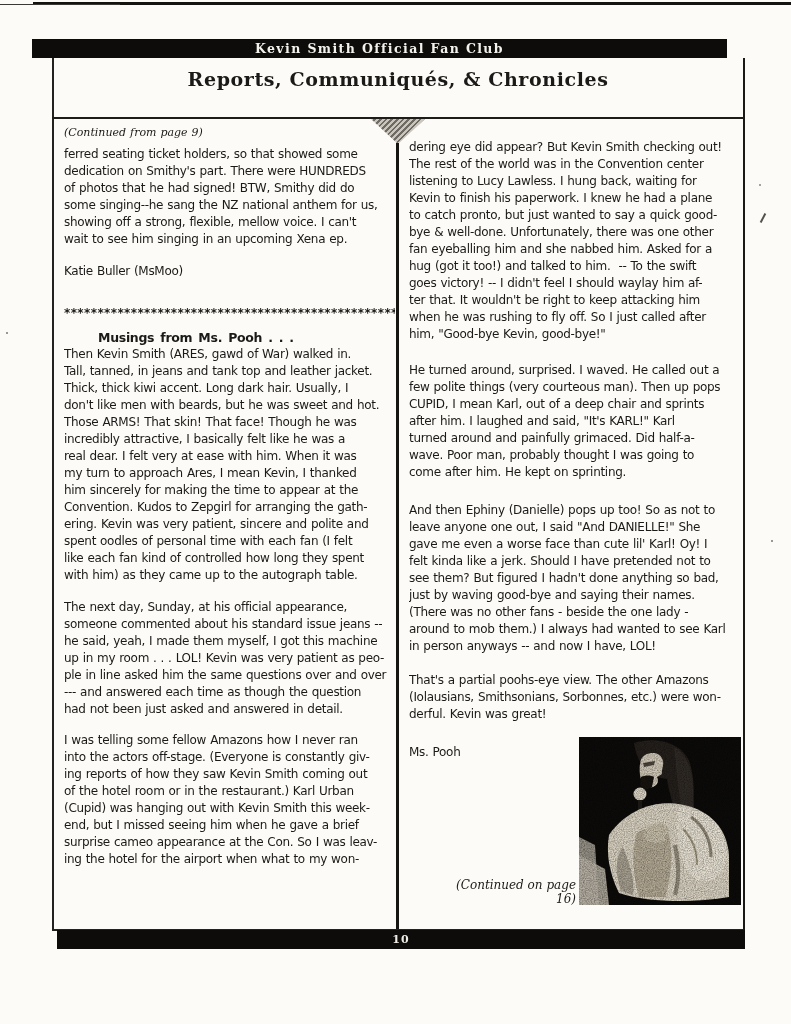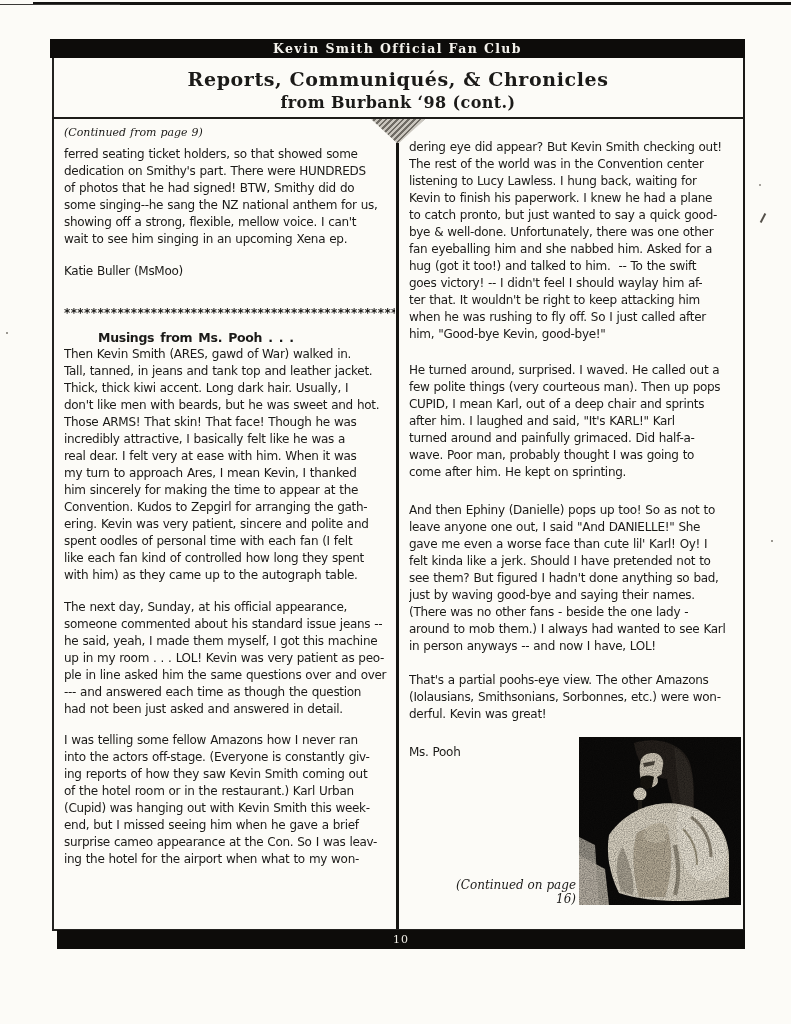--- a/index.html
+++ b/index.html
@@ -8,21 +8,21 @@
     background:#fcfbf7; overflow:hidden;
     font-family:"DejaVu Sans", sans-serif; color:#1b1a18;
   }
   
   .topline  { position:absolute; left:33px; top:2px;  width:758px; height:3px; background:#141311; }
   .topline2 { position:absolute; left:0px;  top:4px;  width:120px; height:1px; background:#3a3936; }
   .speck    { position:absolute; background:#7b776f; border-radius:50%; }
 
   
   .banner {
-    position:absolute; left:50px; top:39px; width:695px; height:19px;
+    position:absolute; left:32px; top:39px; width:695px; height:19px;
     background:#0d0c0a; display:flex; align-items:center; justify-content:center;
   }
   .banner span {
     color:#f4f2ec; font-family:"DejaVu Serif", serif; font-weight:bold;
     font-size:12.5px; letter-spacing:1.4px;
   }
 
   
   .frame {
     position:absolute; left:52px; top:58px; width:689px; height:871px;
@@ -64,21 +64,21 @@
   
   .photo { position:absolute; left:579px; top:737px; width:162px; height:168px; }
   .continued-on {
     position:absolute; left:438px; top:878px; width:138px; text-align:right;
     font-family:"DejaVu Serif", serif; font-style:italic; font-size:12px;
   }
 
   
   .footer-bar {
     position:absolute; left:57px; top:930px; width:688px; height:19px;
-    background:#0d0c0a; display:flex; align-items:center; justify-content:center;
+    background:#0d0c0a; display:flex; align-items:center; justify-content:center;font-weight:bold;
   }
   .footer-bar span { color:#efede6; font-family:"DejaVu Serif", serif; font-size:11px; letter-spacing:1px; }
 
   .pen-mark { position:absolute; left:762px; top:213px; width:0; height:10px;
               border-left:2px solid #54504a; transform:rotate(28deg); }
   .pen-dot  { position:absolute; left:759px; top:184px; width:2px; height:2px;
               background:#8a867f; border-radius:50%; }
 </style>
 </head>
 <body>
@@ -91,21 +91,20 @@
   <div class="speck" style="left:771px;top:540px;width:2px;height:2px;"></div>
 
   <div class="banner">
     <span>Kevin Smith Official Fan Club</span>
   </div>
 
   <div class="frame"></div>
 
   <div class="masthead">
     <div class="m1">Reports, Communiqués, &amp; Chronicles</div>
-    <div class="m2">from Burbank ‘98 (cont.)</div>
   </div>
   <div class="title-rule"></div>
   <div class="ornament"></div>
   <div class="divider"></div>
 
   <div class="col left-col">
     <div class="continued-note">(Continued from page 9)</div>
     <div class="para p1">ferred seating ticket holders, so that showed some
 dedication on Smithy's part. There were HUNDREDS
 of photos that he had signed! BTW, Smithy did do

